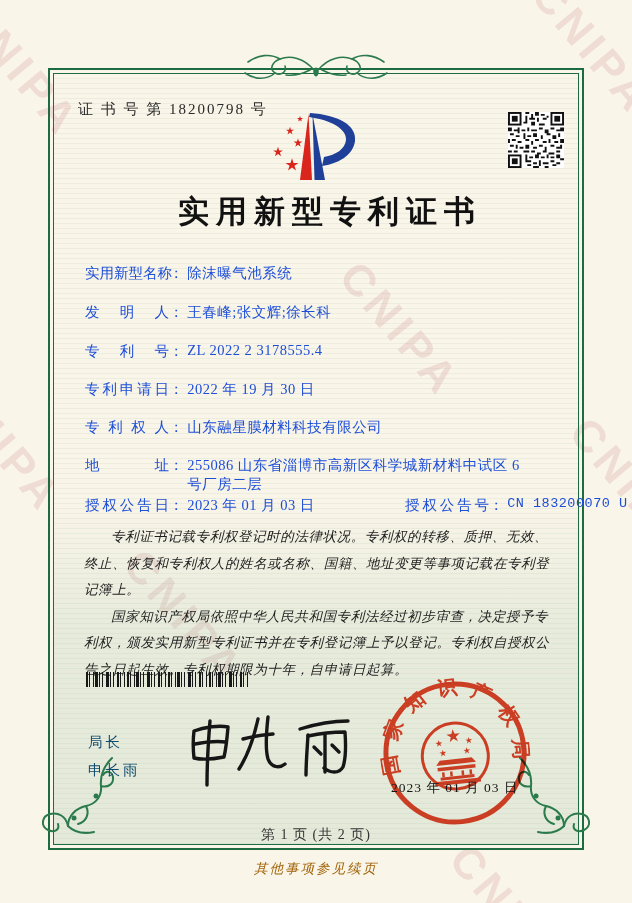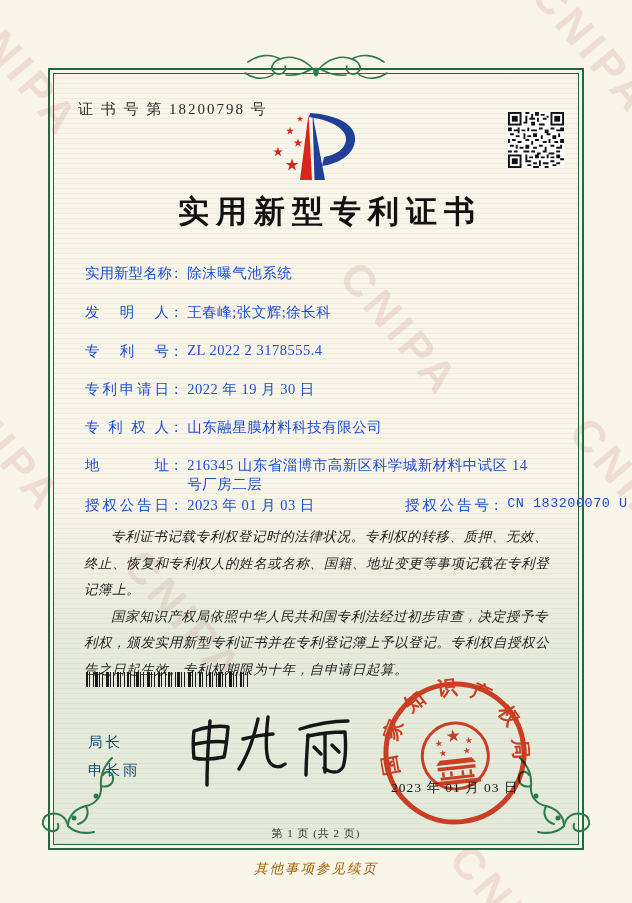--- a/index.html
+++ b/index.html
@@ -68,21 +68,21 @@
   }
   .director{ position:absolute; left:88px; top:733px; font-size:14.5px; letter-spacing:3px; color:#0c4a6e; }
   .director div{ margin-bottom:9px; }
   .signature{ position:absolute; left:180px; top:705px; }
   .seal{ position:absolute; left:380px; top:678px; mix-blend-mode:multiply; opacity:0.95; transform:rotate(-6deg); }
   .seal-date{
     position:absolute; left:391px; top:779px; font-size:13.5px; letter-spacing:1px; color:#141414; z-index:5;
   }
   .page-num{
     position:absolute; left:48px; top:826px; width:536px; text-align:center;
-    font-size:11px; letter-spacing:1px; color:#333;
+    font-size:14px; letter-spacing:1px; color:#333;
   }
   .cont-note{
     position:absolute; left:0; top:860px; width:632px; text-align:center;
     font-size:13.5px; letter-spacing:2px; color:#a16207; font-style:italic;
   }
   .orn{ position:absolute; }
   svg{ display:block; }
 </style>
 </head>
 <body>
@@ -196,21 +196,21 @@
   <div class="row" style="top:380px;">
     <span class="lbl">专利申请日</span><span class="colon">：</span>
     <span class="val">2022 年 19 月 30 日</span>
   </div>
   <div class="row" style="top:418px;">
     <span class="lbl">专利权人</span><span class="colon">：</span>
     <span class="val">山东融星膜材料科技有限公司</span>
   </div>
   <div class="row" style="top:456px;">
     <span class="lbl">地址</span><span class="colon">：</span>
-    <span class="val wrap">216345 山东省淄博市高新区科学城新材料中试区 14 号厂房二层</span>
+    <span class="val wrap">255086 山东省淄博市高新区科学城新材料中试区 6 号厂房二层</span>
   </div>
   <div class="row" style="top:496px;">
     <span class="lbl">授权公告日</span><span class="colon">：</span>
     <span class="val">2023 年 01 月 03 日</span>
     <span class="grant2">
       <span class="lbl">授权公告号</span><span class="colon">：</span>
       <span class="val" style="font-family:'Liberation Mono','DejaVu Sans Mono',monospace; font-size:13.5px;">CN 183200070 U</span>
     </span>
   </div>
 

